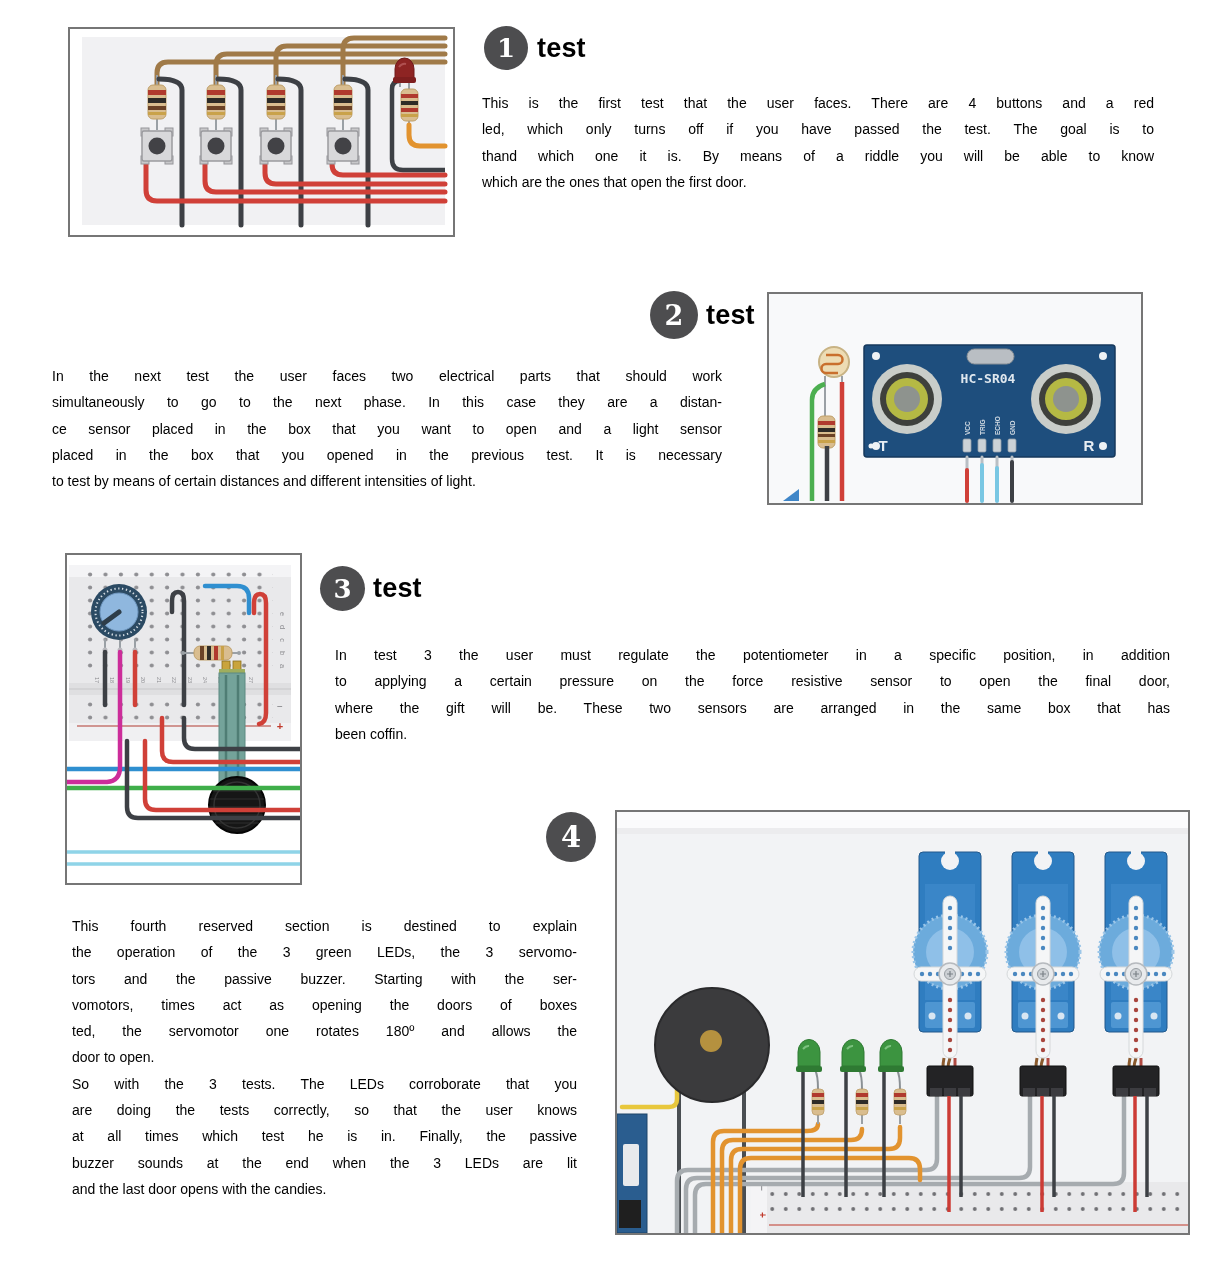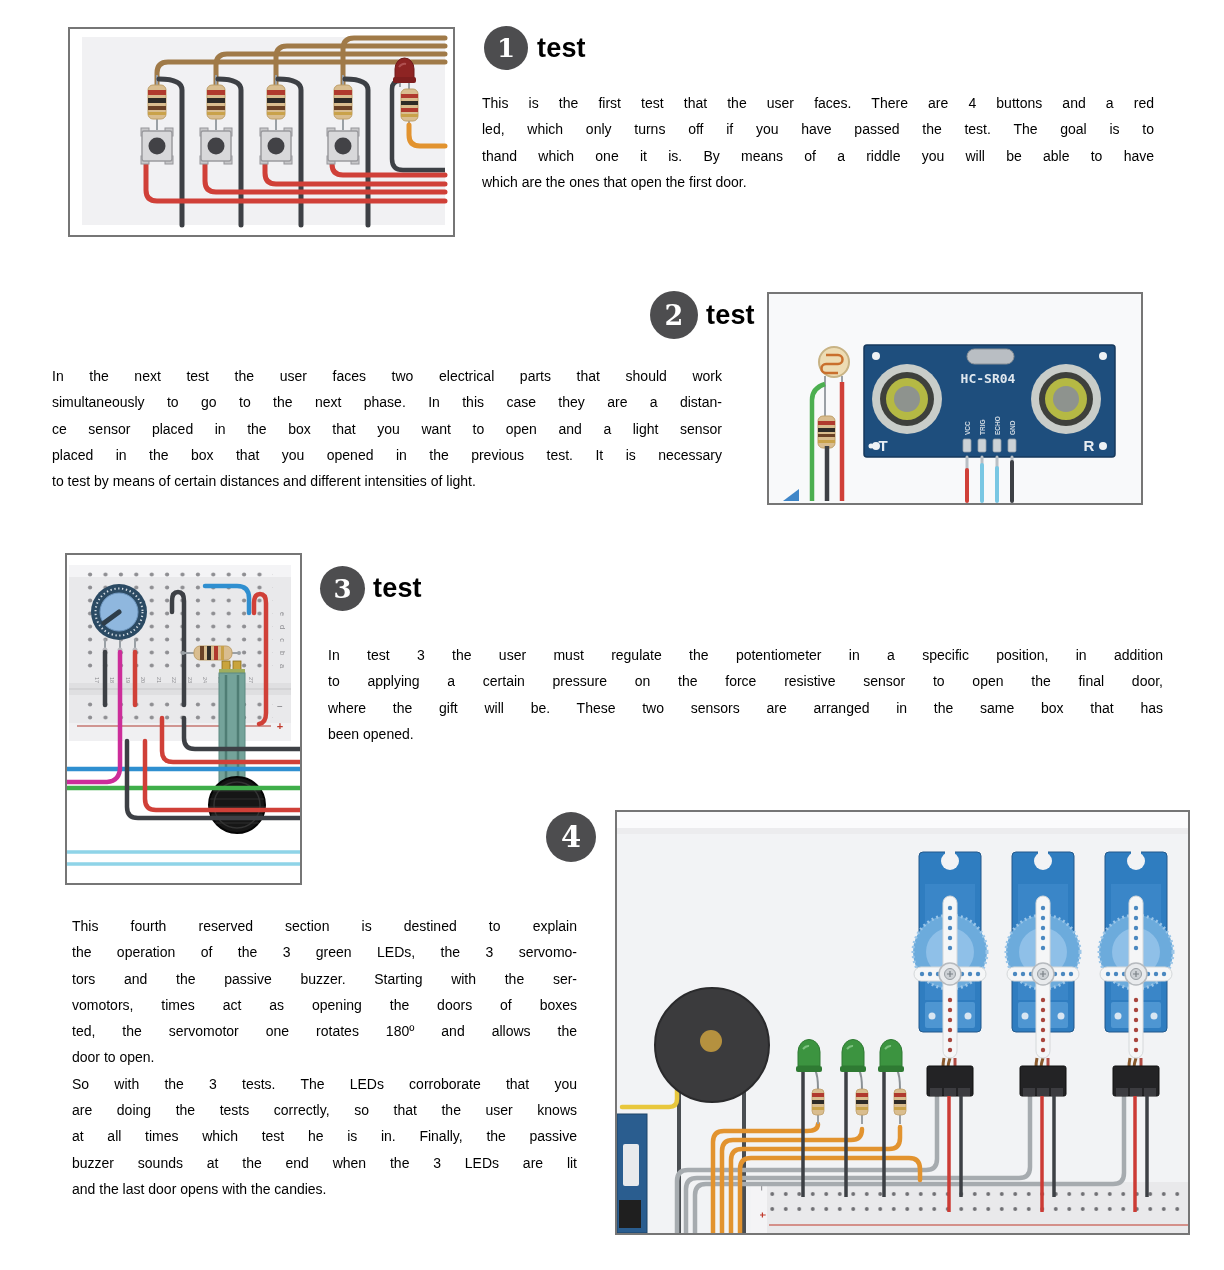--- a/index.html
+++ b/index.html
@@ -128,21 +128,21 @@
           <rect x="331" y="85" width="17" height="3" fill="#c9a24a"></rect>
         <path d="M339,96 V106 Q339,117 350,117 H375" stroke="#e2932f" stroke-width="5" fill="none" stroke-linecap="round"></path>
       </g>
     </svg>
   </div>
   <div class="badge" style="left:484px;top:26px;width:44px;height:44px;font-size:26px">1</div>
   <div class="sec-title" style="left:537px;top:26px;height:44px">test</div>
   <div class="para" style="left:482px;top:90px;width:672px">
       <div class="jline">This is the first test that the user faces. There are 4 buttons and a red</div>
       <div class="jline">led, which only turns off if you have passed the test. The goal is to</div>
-      <div class="jline">thand which one it is. By means of a riddle you will be able to have</div>
+      <div class="jline">thand which one it is. By means of a riddle you will be able to know</div>
       <div class="jline end">which are the ones that open the first door.</div>
     </div>
 
   <div class="badge" style="left:650px;top:291px;width:48px;height:48px;font-size:27px">2</div>
   <div class="sec-title" style="left:706px;top:291px;height:48px">test</div>
   <div class="fig" style="left:767px;top:292px;width:376px;height:213px">
     <svg viewBox="0 0 372 209" aria-label="HC-SR04 ultrasonic distance sensor and photoresistor circuit">
       <rect width="372" height="209" fill="#f8f9fa"></rect>
       <g>
         <path d="M56,82 V96 M73,82 V96 M56,92 V122" stroke="#9aa0a5" stroke-width="2"></path>
@@ -294,25 +294,25 @@
         <path d="M0,233 H233" stroke="#3fae4a" stroke-width="4.5"></path>
         <path d="M53,97 V212 Q53,226 40,227 H0" stroke="#cc2d9a" stroke-width="4.5"></path>
         <path d="M78,186 V244 Q78,255 89,255 H233" stroke="#d04038" stroke-width="4.5"></path>
         <path d="M60,186 V252 Q60,263 71,263 H233" stroke="#3d4045" stroke-width="4.5"></path>
         <path d="M0,297 H233 M0,309 H233" stroke="#8fd4e8" stroke-width="3.5"></path>
       </g>
     </svg>
   </div>
   <div class="badge" style="left:320px;top:566px;width:45px;height:45px;font-size:26px">3</div>
   <div class="sec-title" style="left:373px;top:566px;height:45px">test</div>
-  <div class="para" style="left:328px;top:642px;width:835px">
+  <div class="para" style="left:335px;top:642px;width:835px">
       <div class="jline">In test 3 the user must regulate the potentiometer in a specific position, in addition</div>
       <div class="jline">to applying a certain pressure on the force resistive sensor to open the final door,</div>
       <div class="jline">where the gift will be. These two sensors are arranged in the same box that has</div>
-      <div class="jline end">been opened.</div>
+      <div class="jline end">been coffin.</div>
     </div>
 
   <div class="badge" style="left:546px;top:812px;width:50px;height:50px;font-size:29px">4</div>
   <div class="fig" style="left:615px;top:810px;width:575px;height:425px">
     <svg viewBox="0 0 571 421" aria-label="Circuit with piezo buzzer, three green LEDs and three servomotors on a breadboard">
       <rect width="571" height="421" fill="#f2f3f5"></rect>
       <rect width="571" height="16" fill="#fbfbfc"></rect>
       <rect y="16" width="571" height="6" fill="#ececee"></rect>
       <g>
         <rect x="0" y="302" width="30" height="119" fill="#2a5d8f" stroke="#1d4568"></rect>

